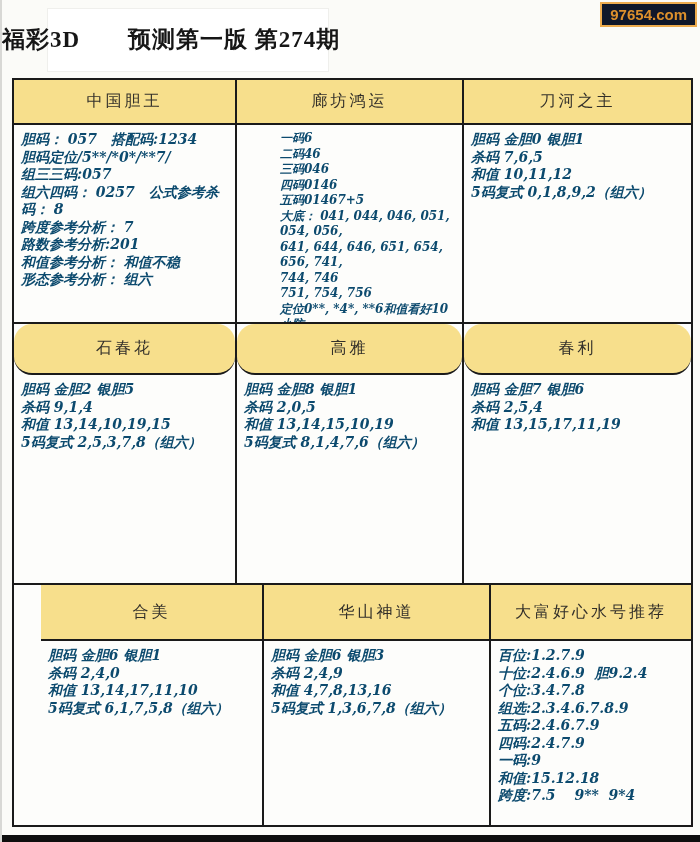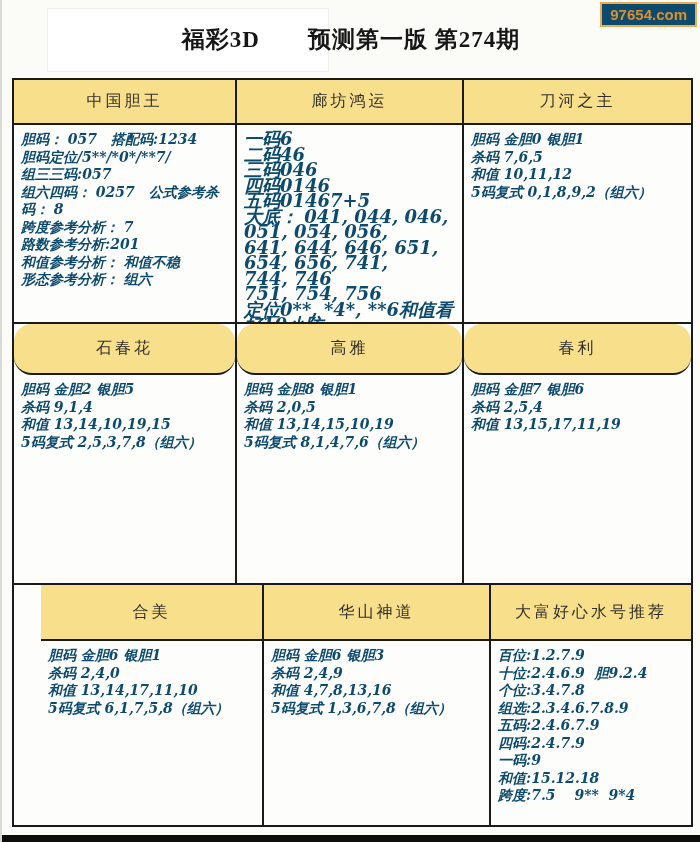--- a/index.html
+++ b/index.html
@@ -11,29 +11,29 @@
     box-sizing:border-box;
     overflow:hidden;
     font-family:"Liberation Serif","DejaVu Serif",serif;
   }
   .erased-box{
     position:absolute;left:45px;top:8px;width:280px;height:62px;
     background:#ffffff;border:1px solid #efefec;
   }
   .page-title{
     position:absolute;left:0;top:24px;width:100%;
-    text-align:center;
+    text-align:left;
     font-size:23px;font-weight:600;color:#161616;
     letter-spacing:1px;
   }
   .watermark{
     position:absolute;right:3px;top:2px;
     padding:2px 8px;
     border:2px solid #ecab4e;
-    background:#0c4a6e;
+    background:#0f172a;
     color:#dc8f2c;
     font-family:"Liberation Sans","DejaVu Sans",sans-serif;
     font-size:15px;font-weight:600;
   }
   .board{
     position:absolute;left:10px;top:78px;width:681px;
     border:2px solid #1a1a1a;
     background:#fdfdfb;
     box-sizing:border-box;
   }
@@ -67,21 +67,21 @@
   .panel-body{
     padding:6px 6px 0 7px;
     font-family:"DejaVu Serif","Liberation Serif",serif;
     font-style:italic;
     font-weight:bold;
     font-size:14px;
     line-height:17.5px;
     color:#0c4a6e;
     overflow:hidden;
   }
-  .dense .panel-body{font-size:18px;line-height:15.5px;}
+  .dense .panel-body{font-size:12px;line-height:15.5px;margin-left:36px;}
   .line{white-space:pre-wrap;}
   .bottom-strip{
     position:absolute;left:0;bottom:0;width:100%;height:7px;
     background:#0e0e0e;
   }
 </style>
 </head>
 <body>
 
 <div class="page">

